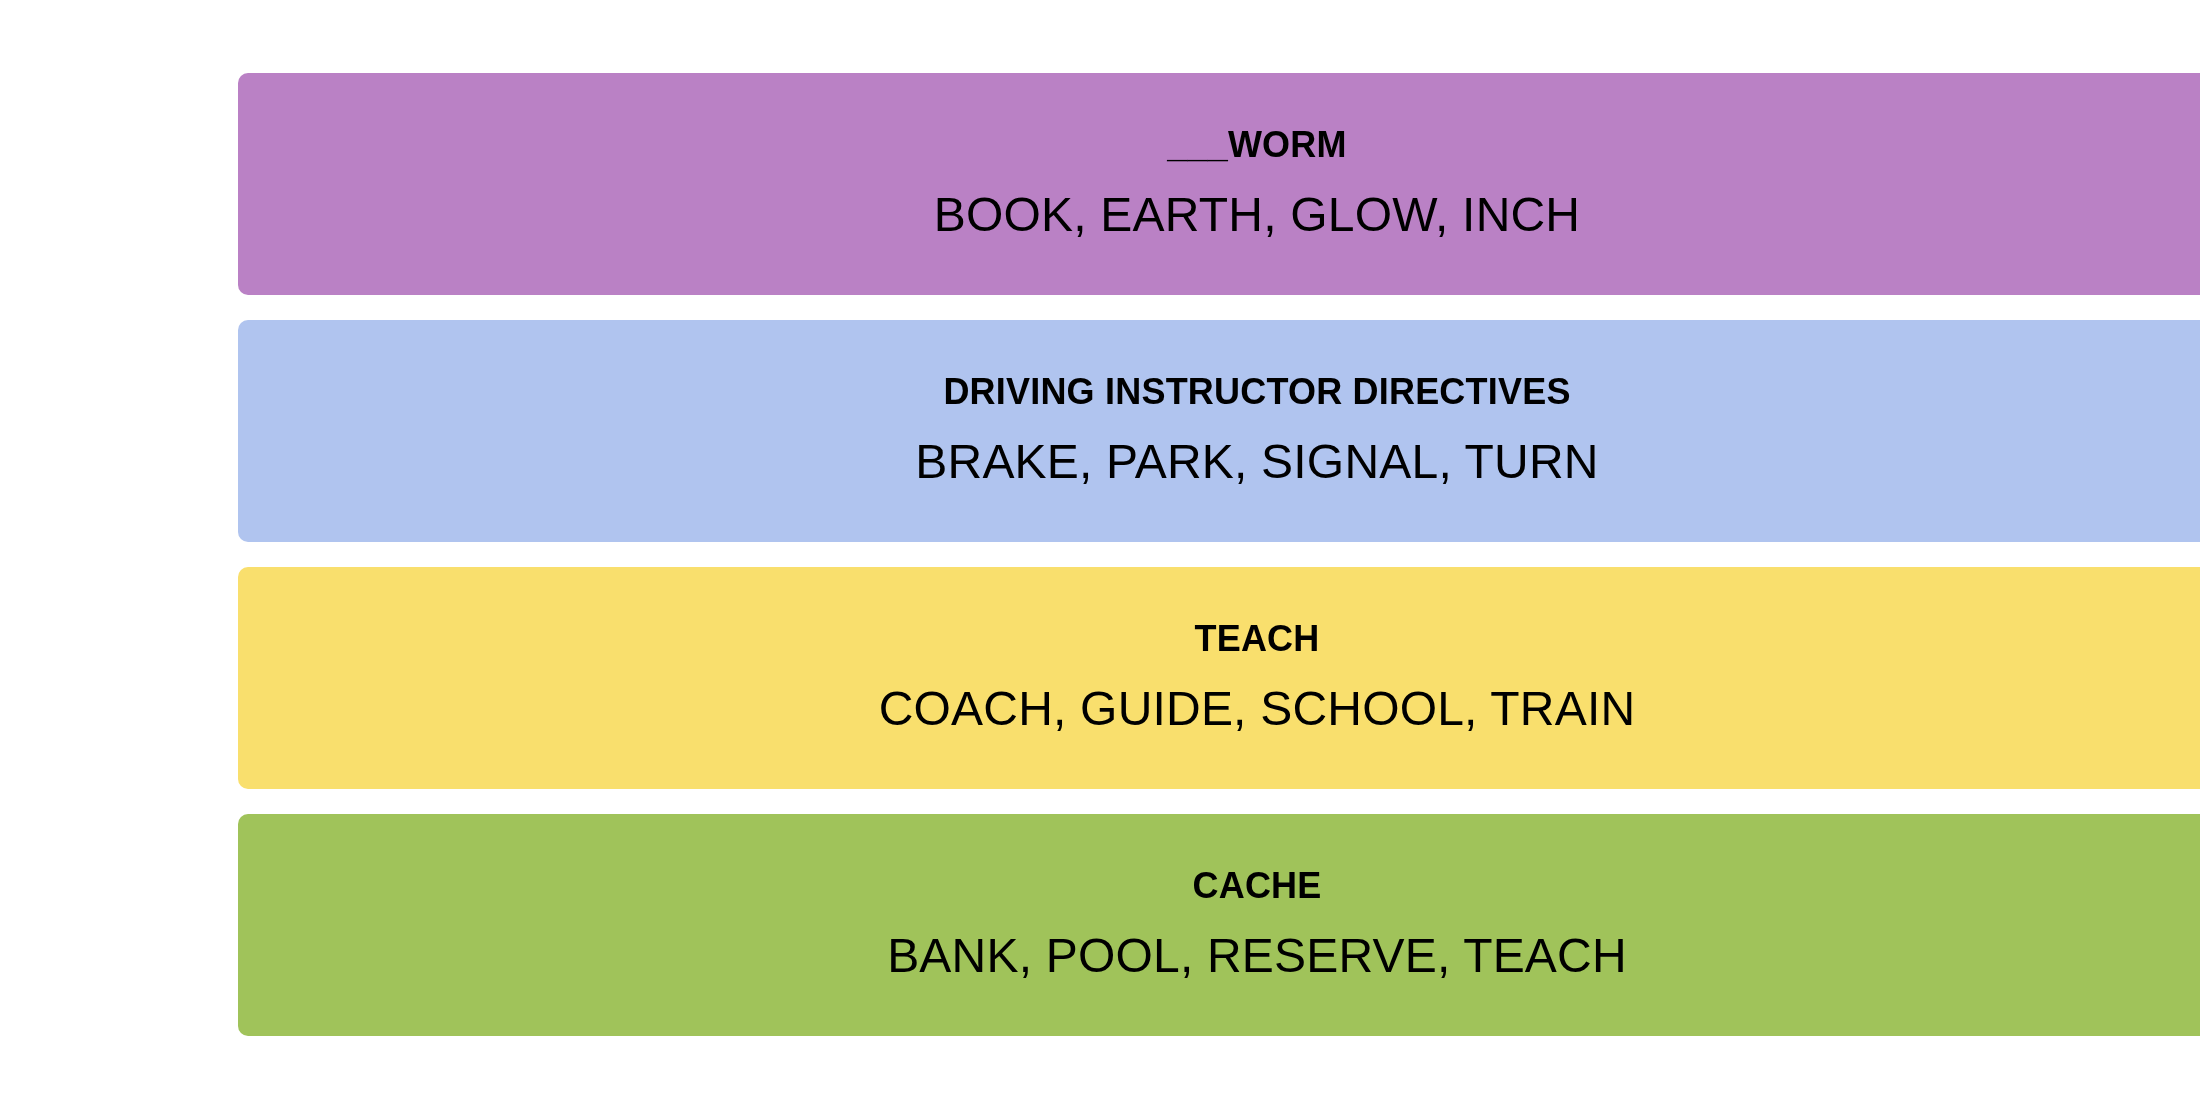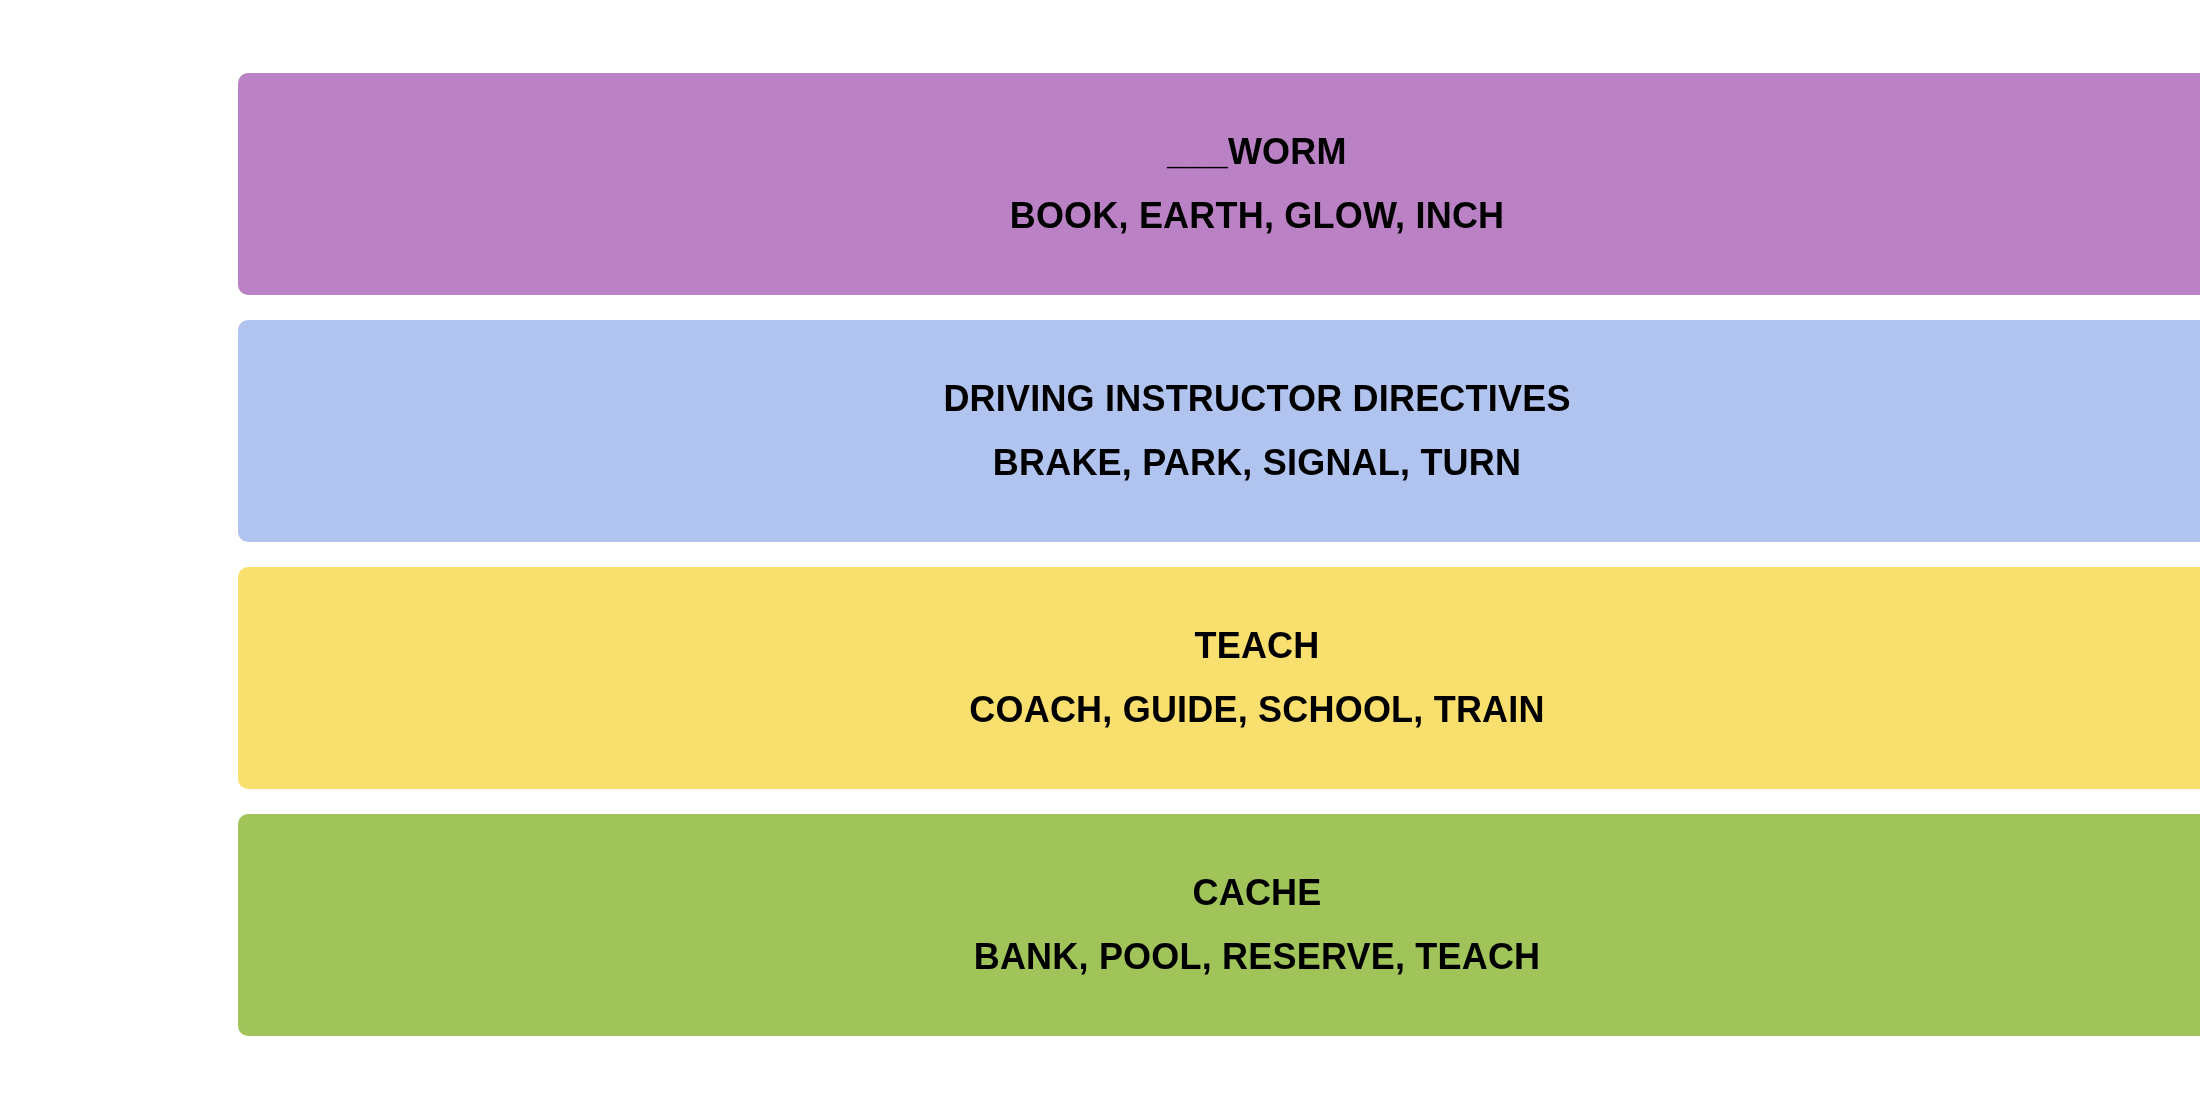--- a/index.html
+++ b/index.html
@@ -41,22 +41,22 @@
     font-size: 36px;
     font-weight: bold;
     color: #000000;
     letter-spacing: 0.2px;
     line-height: 1.18;
     text-align: center;
     white-space: nowrap;
   }
 
   .category-members {
-    font-size: 36px;
-    font-weight: bold;
+    font-size: 48px;
+    font-weight: normal;
     color: #000000;
     letter-spacing: 0.2px;
     line-height: 1.18;
     text-align: center;
     white-space: nowrap;
     margin-top: 21px;
   }
 </style>
 </head>
 <body style="background: rgb(255, 255, 255);">

